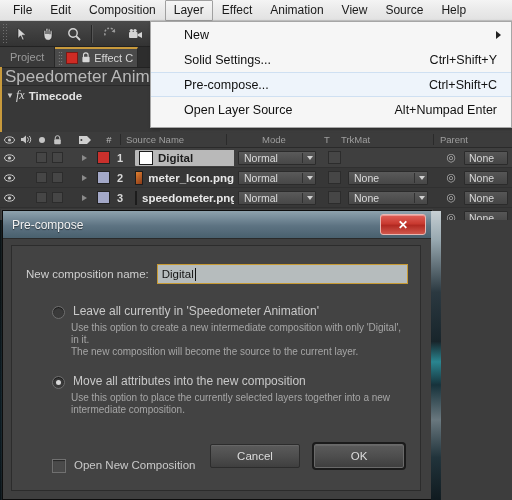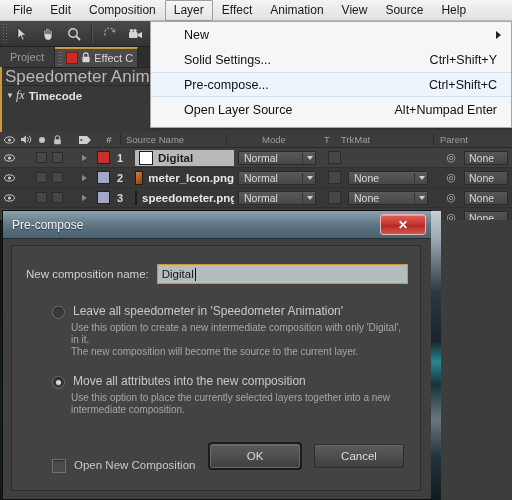--- a/index.html
+++ b/index.html
@@ -747,21 +747,21 @@
           <span class="lbl">New composition name:</span>
           <span class="namefield">
             <span>Digital</span>
             <span class="caret-bar"></span>
           </span>
         </div>
 
         <div class="opt" style="top:58px;">
           <div class="opt-head">
             <span class="radio"></span>
-            <span class="opt-title">Leave all speedometer in 'Speedometer Animation'</span>
+            <span class="opt-title">Leave all currently in 'Speedometer Animation'</span>
           </div>
           <div class="opt-desc">
             <div>Use this option to create a new intermediate composition with only 'Digital', in it.</div>
             <div>The new composition will become the source to the current layer.</div>
           </div>
         </div>
 
         <div class="opt" style="top:128px;">
           <div class="opt-head">
             <span class="radio on"></span>
@@ -772,25 +772,25 @@
             <div>intermediate composition.</div>
           </div>
         </div>
 
         <div class="chk-row">
           <span class="checkbox"></span>
           <span class="chk-label">Open New Composition</span>
         </div>
 
         <div class="btnrow">
+          <div class="btn">
+            <span>Cancel</span>
+          </div>
           <div class="btn default">
             <span>OK</span>
           </div>
-          <div class="btn">
-            <span>Cancel</span>
-          </div>
         </div>
 
       </div>
     </div>
   </div>
 
 </div>
 
 </body></html>

